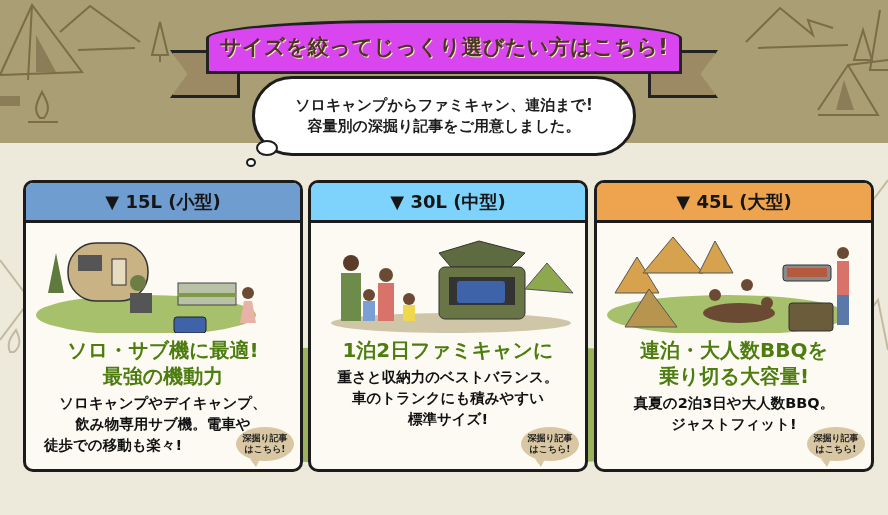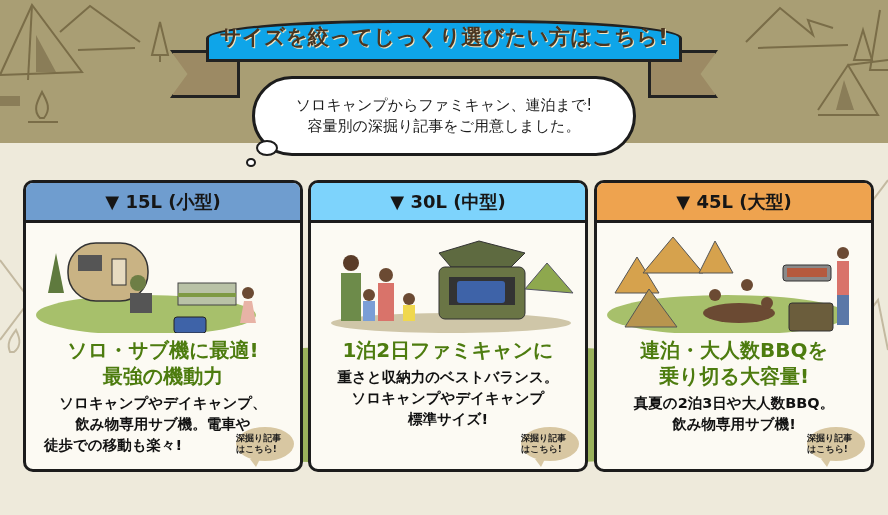--- a/index.html
+++ b/index.html
@@ -21,39 +21,39 @@
     position: absolute; left: 40px; top: 345px; width: 808px; height: 120px;
     background: #9ab25c;
     border-radius: 50% / 40%;
   }
   .deco { position: absolute; }
   .banner-wrap { position: absolute; left: 170px; top: 8px; width: 548px; height: 80px; }
   .banner-tail { position: absolute; top: 42px; width: 70px; height: 48px; background: #9c8a64; border: 3px solid #222; }
   .banner-tail.left { left: 0; clip-path: polygon(0 0,100% 0,100% 100%,0 100%,25% 50%); }
   .banner-tail.right { right: 0; clip-path: polygon(0 0,100% 0,75% 50%,100% 100%,0 100%); }
   .banner {
-    position: absolute; left: 36px; top: 12px; width: 476px; height: 42px;
-    background: #0ea5e9;
+    position: absolute; left: 36px; top: 12px; width: 476px; height: 54px;
+    background: #d946ef;
     border: 3px solid #222;
     border-radius: 40% 40% 0 0 / 18px 18px 0 0;
-    display: flex; align-items: flex-start; justify-content: center;
+    display: flex; align-items: center; justify-content: center;
   }
   .banner-text {
     font-family: "DejaVu Sans", sans-serif;
     font-weight: bold; font-size: 21px; color: #4a3520;
     letter-spacing: 0.5px;
     text-shadow: 1px 1px 0 #f4e6c4;
   }
   .cloud {
     position: absolute; left: 252px; top: 76px; width: 384px; height: 80px;
     background: #fff; border: 3px solid #1c1c1c;
     border-radius: 40px;
     display: flex; flex-direction: column; align-items: center; justify-content: center;
   }
-  .cloud-line { font-weight: normal; font-size: 15px; color: #1c1c1c; line-height: 21px; }
+  .cloud-line { font-weight: bold; font-size: 15px; color: #1c1c1c; line-height: 21px; }
   .cloud-dot { position: absolute; background: #fff; border: 2.5px solid #1c1c1c; border-radius: 50%; }
   .card {
     position: absolute; top: 180px; width: 280px; height: 292px;
     background: #fcfaf3; border: 3px solid #1c1c1c; border-radius: 10px;
     overflow: hidden;
   }
   .card-header {
     height: 40px; border-bottom: 3px solid #1c1c1c;
     display: flex; align-items: center; justify-content: center;
     font-weight: bold; font-size: 18px; color: #161616;
@@ -63,21 +63,21 @@
     text-align: center; font-weight: bold; font-size: 20px; line-height: 26px; color: #4d7c0f;
     margin-top: 4px;
   }
   .card-desc {
     text-align: center; font-weight: bold; font-size: 14.5px; line-height: 21px; color: #111;
     margin-top: 4px; padding: 0 6px;
   }
   .more-badge {
     position: absolute; right: 6px; bottom: 8px; width: 58px; height: 34px;
     background: #d8c7a2; border-radius: 50%;
-    display: flex; flex-direction: column; align-items: flex-start; justify-content: center;
+    display: flex; flex-direction: column; align-items: center; justify-content: center;
     font-weight: bold; font-size: 9px; line-height: 11px; color: #1c1c1c;
     cursor: pointer;
   }
   .more-badge::after {
     content: ""; position: absolute; left: 14px; bottom: -6px;
     border-left: 6px solid transparent; border-right: 4px solid transparent;
     border-top: 8px solid #d8c7a2;
   }
 </style>
 </head>
@@ -197,21 +197,21 @@
       <rect x="138" y="54" width="66" height="28" fill="#333"></rect>
       <rect x="146" y="58" width="48" height="22" rx="3" fill="#3e63a8"></rect>
       <path d="M214 66 L236 40 L262 70 Z" fill="#8ea84e" stroke="#556"></path>
     </svg>
   </div>
   <div class="card-title">
     <div>1泊2日ファミキャンに</div>
   </div>
   <div class="card-desc">
     <div>重さと収納力のベストバランス。</div>
-    <div>ソロキャンプやデイキャンプ</div>
+    <div>車のトランクにも積みやすい</div>
     <div>標準サイズ!</div>
   </div>
   <div class="more-badge">
     <span>深掘り記事</span>
     <span>はこちら!</span>
   </div>
 </div>
 
 <div class="card" style="left:594px;">
   <div class="card-header" style="background:#eea34f;text-align:right;">
@@ -235,19 +235,19 @@
       <rect x="240" y="38" width="12" height="34" fill="#d9736a"></rect>
       <rect x="240" y="72" width="12" height="30" fill="#5a78a8"></rect>
     </svg>
   </div>
   <div class="card-title">
     <div>連泊・大人数BBQを</div>
     <div>乗り切る大容量!</div>
   </div>
   <div class="card-desc">
     <div>真夏の2泊3日や大人数BBQ。</div>
-    <div>飲み物専用サブ機!</div>
+    <div>ジャストフィット!</div>
   </div>
   <div class="more-badge">
     <span>深掘り記事</span>
     <span>はこちら!</span>
   </div>
 </div>
 
 </body></html>

